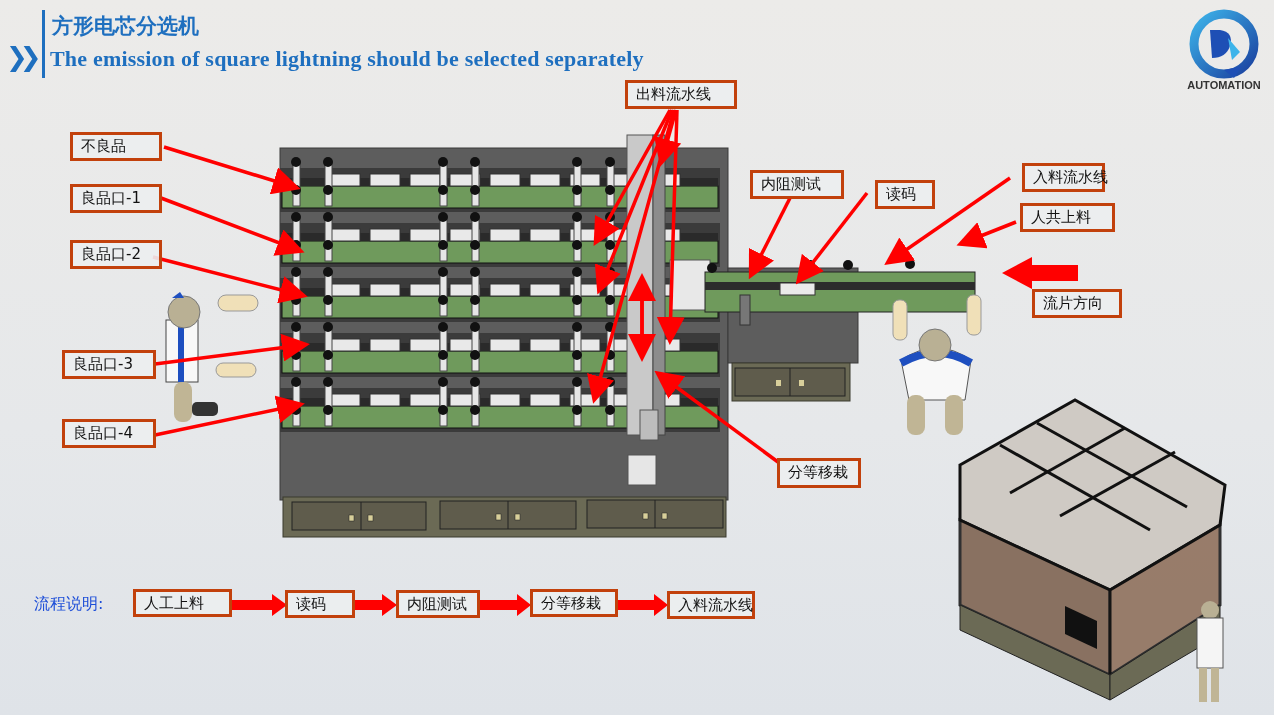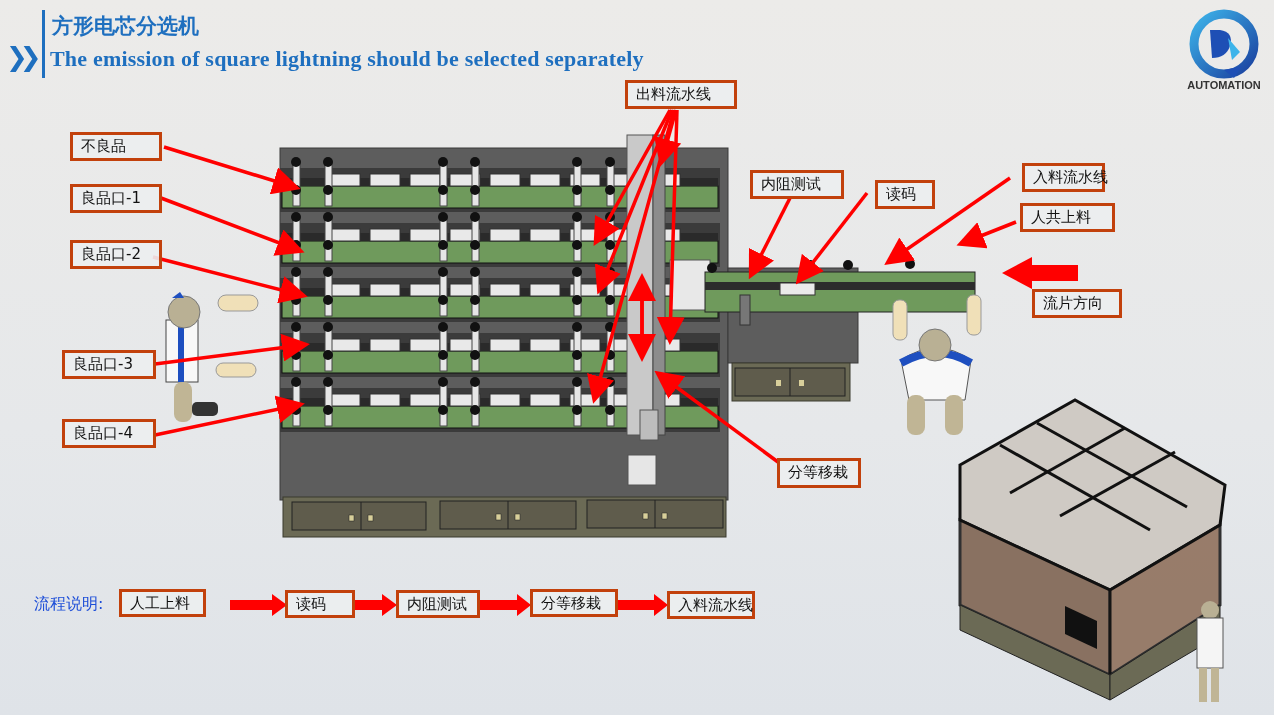--- a/index.html
+++ b/index.html
@@ -334,17 +334,17 @@
 <div class="lbl" style="left:62px;top:419px;width:94px;height:29px;">良品口-4</div>
 <div class="lbl" style="left:625px;top:80px;width:112px;height:29px;">出料流水线</div>
 <div class="lbl" style="left:750px;top:170px;width:94px;height:29px;">内阻测试</div>
 <div class="lbl" style="left:875px;top:180px;width:60px;height:29px;">读码</div>
 <div class="lbl" style="left:1022px;top:163px;width:83px;height:29px;">入料流水线</div>
 <div class="lbl" style="left:1020px;top:203px;width:95px;height:29px;">人共上料</div>
 <div class="lbl" style="left:1032px;top:289px;width:90px;height:29px;">流片方向</div>
 <div class="lbl wrap" style="left:777px;top:458px;width:84px;height:30px;padding:3px 8px;">分等移栽</div>
 
 <div class="flow-title">流程说明:</div>
-<div class="lbl" style="left:119px;top:589px;width:87px;height:28px;">人工上料</div>
+<div class="lbl" style="left:133px;top:589px;width:99px;height:28px;">人工上料</div>
 <div class="lbl" style="left:285px;top:590px;width:70px;height:28px;">读码</div>
 <div class="lbl wrap" style="left:396px;top:590px;width:84px;height:28px;">内阻测试</div>
 <div class="lbl" style="left:530px;top:589px;width:88px;height:28px;">分等移栽</div>
 <div class="lbl" style="left:667px;top:591px;width:88px;height:28px;">入料流水线</div>
 
 </body></html>

